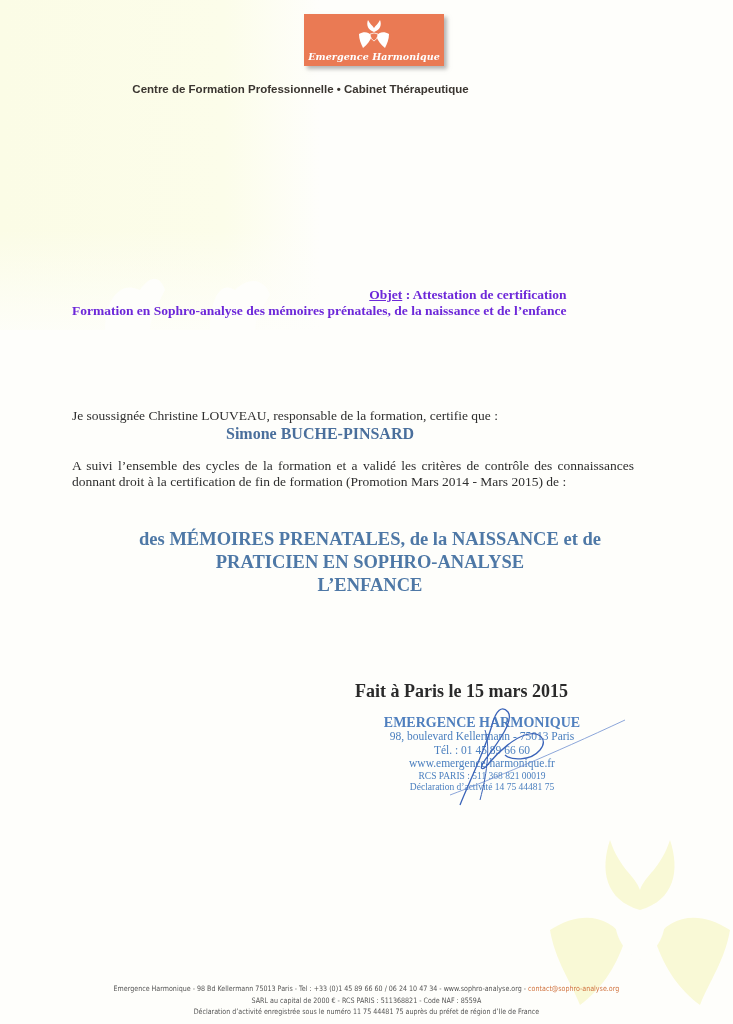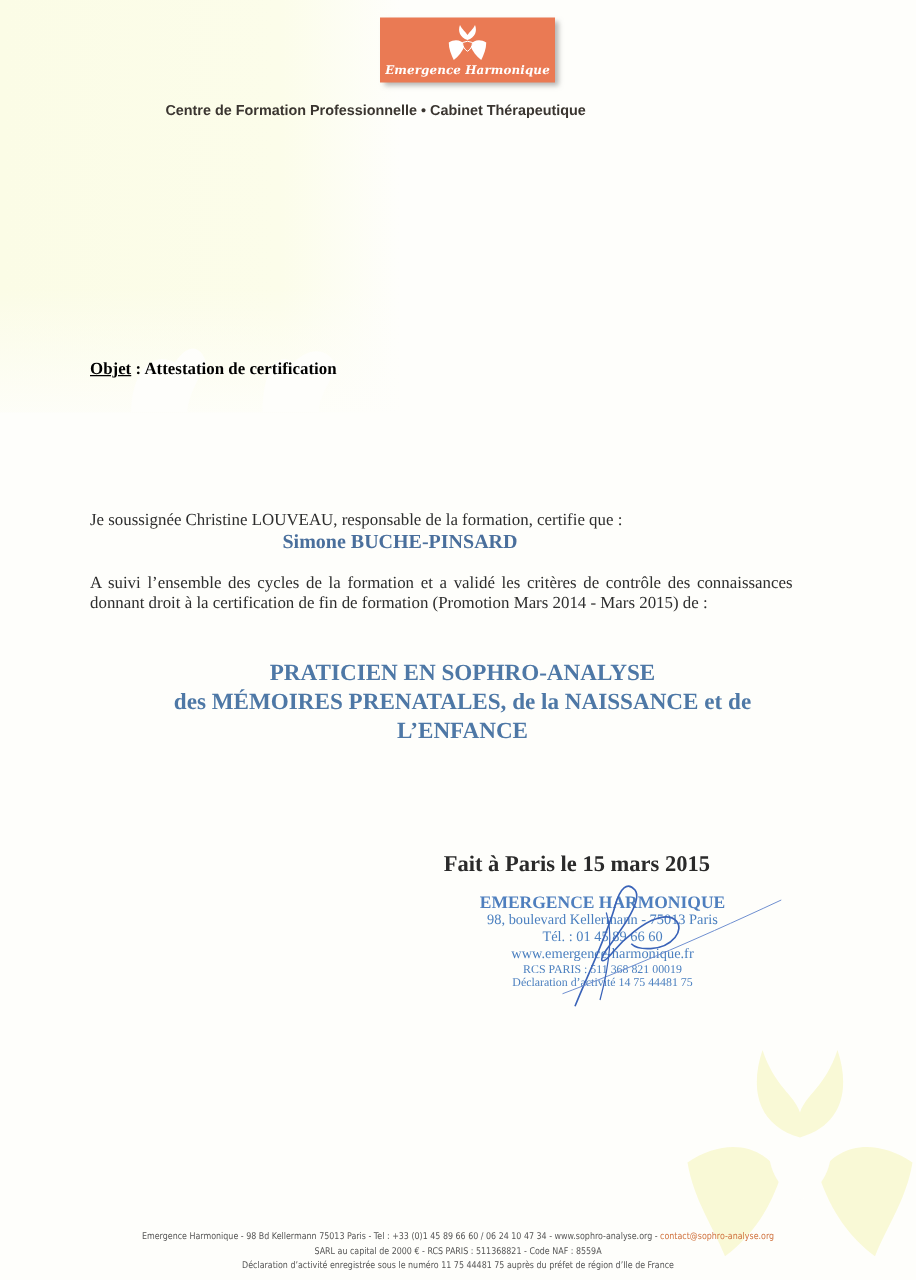--- a/index.html
+++ b/index.html
@@ -27,21 +27,21 @@
   }
   .logo svg { margin-top: 4px; }
   .logo-text {
     color: #fff; font-family: "DejaVu Serif", serif; font-style: italic; font-weight: bold;
     font-size: 9.5px; letter-spacing: 0.1px; margin-top: 1px;
   }
   .tagline {
     position: absolute; left: 0; width: 601px; top: 83px; text-align: center;
     font-family: "Liberation Sans", sans-serif; font-weight: bold; font-size: 11.5px; color: #3a3530;
   }
-  .objet { position: absolute; left: 72px; top: 287px; font-weight: bold; font-size: 13.5px; line-height: 16px; color: #000000; text-align: right; }
+  .objet { position: absolute; left: 72px; top: 287px; font-weight: bold; font-size: 13.5px; line-height: 16px; color: #6d28d9; text-align: right; }
   .objet .u { text-decoration: underline; }
   .para { position: absolute; left: 72px; width: 562px; font-size: 13.5px; line-height: 16px; color: #2e2e2e; }
   .p1 { top: 408px; }
   .p2 { top: 458px; text-align: justify; text-align-last: left; }
   .name {
     position: absolute; left: 0; width: 640px; top: 425px; text-align: center;
     font-weight: bold; font-size: 16px; color: #4a6f9c;
   }
   .title {
     position: absolute; left: 80px; width: 580px; top: 528px; text-align: center;
@@ -89,29 +89,30 @@
     </g>
     <path d="M13 16 L17 15 L21 16 C21 19 19 22 17 23 C15 22 13 19 13 16 Z" fill="#ea7a54" stroke="#fff" stroke-width="0.8"></path>
   </svg>
   <div class="logo-text">Emergence Harmonique</div>
 </div>
 
 <div class="tagline">Centre de Formation Professionnelle • Cabinet Thérapeutique</div>
 
 <div class="objet">
   <div><span class="u">Objet</span><span> : </span><span>Attestation de certification</span></div>
+  <div>Formation en Sophro-analyse des mémoires prénatales, de la naissance et de l’enfance</div>
 </div>
 
 <div class="para p1">Je soussignée Christine LOUVEAU, responsable de la formation, certifie que :</div>
 <div class="name">Simone BUCHE-PINSARD</div>
 <div class="para p2">A suivi l’ensemble des cycles de la formation et a validé les critères de contrôle des connaissances donnant droit à la certification de fin de formation (Promotion Mars 2014 - Mars 2015) de :</div>
 
 <div class="title">
+  <div>des MÉMOIRES PRENATALES, de la NAISSANCE et de</div>
   <div>PRATICIEN EN SOPHRO-ANALYSE</div>
-  <div>des MÉMOIRES PRENATALES, de la NAISSANCE et de</div>
   <div>L’ENFANCE</div>
 </div>
 
 <div class="fait">Fait à Paris le 15 mars 2015</div>
 
 <div class="stamp">
   <div class="s-name">EMERGENCE HARMONIQUE</div>
   <div>98, boulevard Kellermann - 75013 Paris</div>
   <div>Tél. : 01 45 89 66 60</div>
   <div>www.emergence-harmonique.fr</div>

